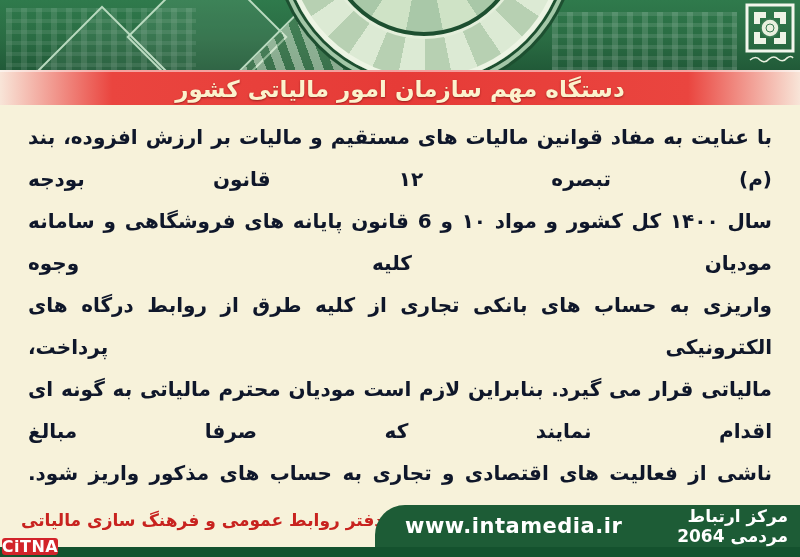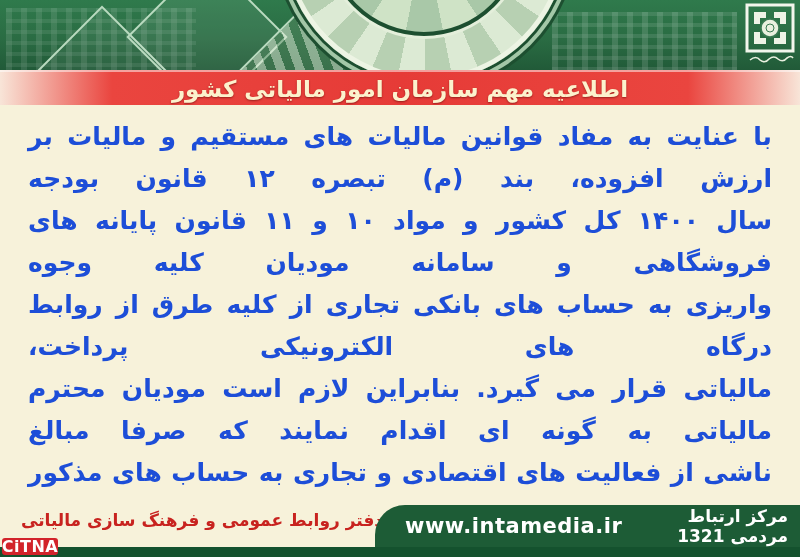--- a/index.html
+++ b/index.html
@@ -33,21 +33,21 @@
   .titlebar{position:absolute;top:70px;left:0;width:800px;height:35px;
       background:linear-gradient(90deg,#f8e5d8 0%,#ea453f 14%,#e63b37 50%,#ea453f 86%,#f8e5d8 100%);
       border-top:2px solid rgba(255,255,255,.5);box-sizing:border-box;
       display:flex;align-items:center;justify-content:center;}
   .titlebar .t{direction:rtl;color:#fcf2cd;font-weight:bold;font-size:23px;
       text-shadow:0 1px 2px rgba(110,15,12,.65);}
 
   
   .bodytxt{position:absolute;top:105px;left:0;width:800px;height:392px;background:#f7f2da;
       box-sizing:border-box;padding:11px 28px 0 28px;direction:rtl;}
-  .line{font-size:25px;font-weight:bold;color:#1d4ed8;line-height:42px;
+  .line{font-size:20px;font-weight:bold;color:#0f172a;line-height:42px;
       text-align:justify;text-align-last:justify;}
 
   
   .footer{position:absolute;top:497px;left:0;width:800px;height:60px;background:#f7f2da;}
   .strip{position:absolute;bottom:0;left:0;width:800px;height:10px;background:#14522e;z-index:3;}
   .panel{position:absolute;left:375px;top:8px;width:425px;height:42px;background:#1d5c36;
       border-top-left-radius:30px;display:flex;align-items:center;z-index:2;gap:46px;}
   .url{margin-left:30px;color:#ffffff;font-weight:bold;font-size:21px;letter-spacing:.5px;}
   .contact{margin-left:auto;margin-right:12px;color:#ffffff;font-weight:bold;font-size:17px;direction:rtl;}
   .dept{position:absolute;left:16px;top:13px;width:372px;text-align:center;
@@ -75,35 +75,35 @@
       <path d="M42 10 v12 h-6 v-6 h-6 v-6 z" fill="#eef3e6"></path>
       <path d="M10 42 v-12 h6 v6 h6 v6 z" fill="#eef3e6"></path>
       <path d="M42 42 h-12 v-6 h6 v-6 h6 z" fill="#eef3e6"></path>
       <circle cx="26" cy="26" r="9" fill="#e9f0df" stroke="#3a7a52" stroke-width="1.5"></circle>
       <circle cx="26" cy="26" r="4" fill="none" stroke="#3a7a52" stroke-width="1"></circle>
       <path d="M6 58 q6 -5 10 0 q5 4 9 -1 q5 -4 9 0 q5 4 9 -1 q4 -3 6 0" fill="none" stroke="#e9f0df" stroke-width="1.6"></path>
     </svg>
   </div>
 
   <div class="titlebar">
-    <span class="t">اطلاعیه مهم سازمان امور مالیاتی کشور</span>
+    <span class="t">دستگاه مهم سازمان امور مالیاتی کشور</span>
   </div>
 
   <div class="bodytxt">
     <div class="line">با عنایت به مفاد قوانین مالیات های مستقیم و مالیات بر ارزش افزوده، بند (م) تبصره ۱۲ قانون بودجه</div>
-    <div class="line">سال ۱۴۰۰ کل کشور و مواد ۱۰ و ۱۱ قانون پایانه های فروشگاهی و سامانه مودیان کلیه وجوه</div>
+    <div class="line">سال ۱۴۰۰ کل کشور و مواد ۱۰ و 6 قانون پایانه های فروشگاهی و سامانه مودیان کلیه وجوه</div>
     <div class="line">واریزی به حساب های بانکی تجاری از کلیه طرق از روابط درگاه های الکترونیکی پرداخت،</div>
     <div class="line">مالیاتی قرار می گیرد. بنابراین لازم است مودیان محترم مالیاتی به گونه ای اقدام نمایند که صرفا مبالغ</div>
     <div class="line">ناشی از فعالیت های اقتصادی و تجاری به حساب های مذکور واریز شود. بدیهی است پایش سایر</div>
 
   </div>
 
   <div class="footer">
     <div class="dept">دفتر روابط عمومی و فرهنگ سازی مالیاتی</div>
     <div class="panel">
       <span class="url">www.intamedia.ir</span>
-      <span class="contact">مرکز ارتباط مردمی 1321</span>
+      <span class="contact">مرکز ارتباط مردمی 2064</span>
     </div>
     <div class="strip"></div>
     <div class="citna">CiTNA</div>
   </div>
 
 </div>
 
 </body></html>

